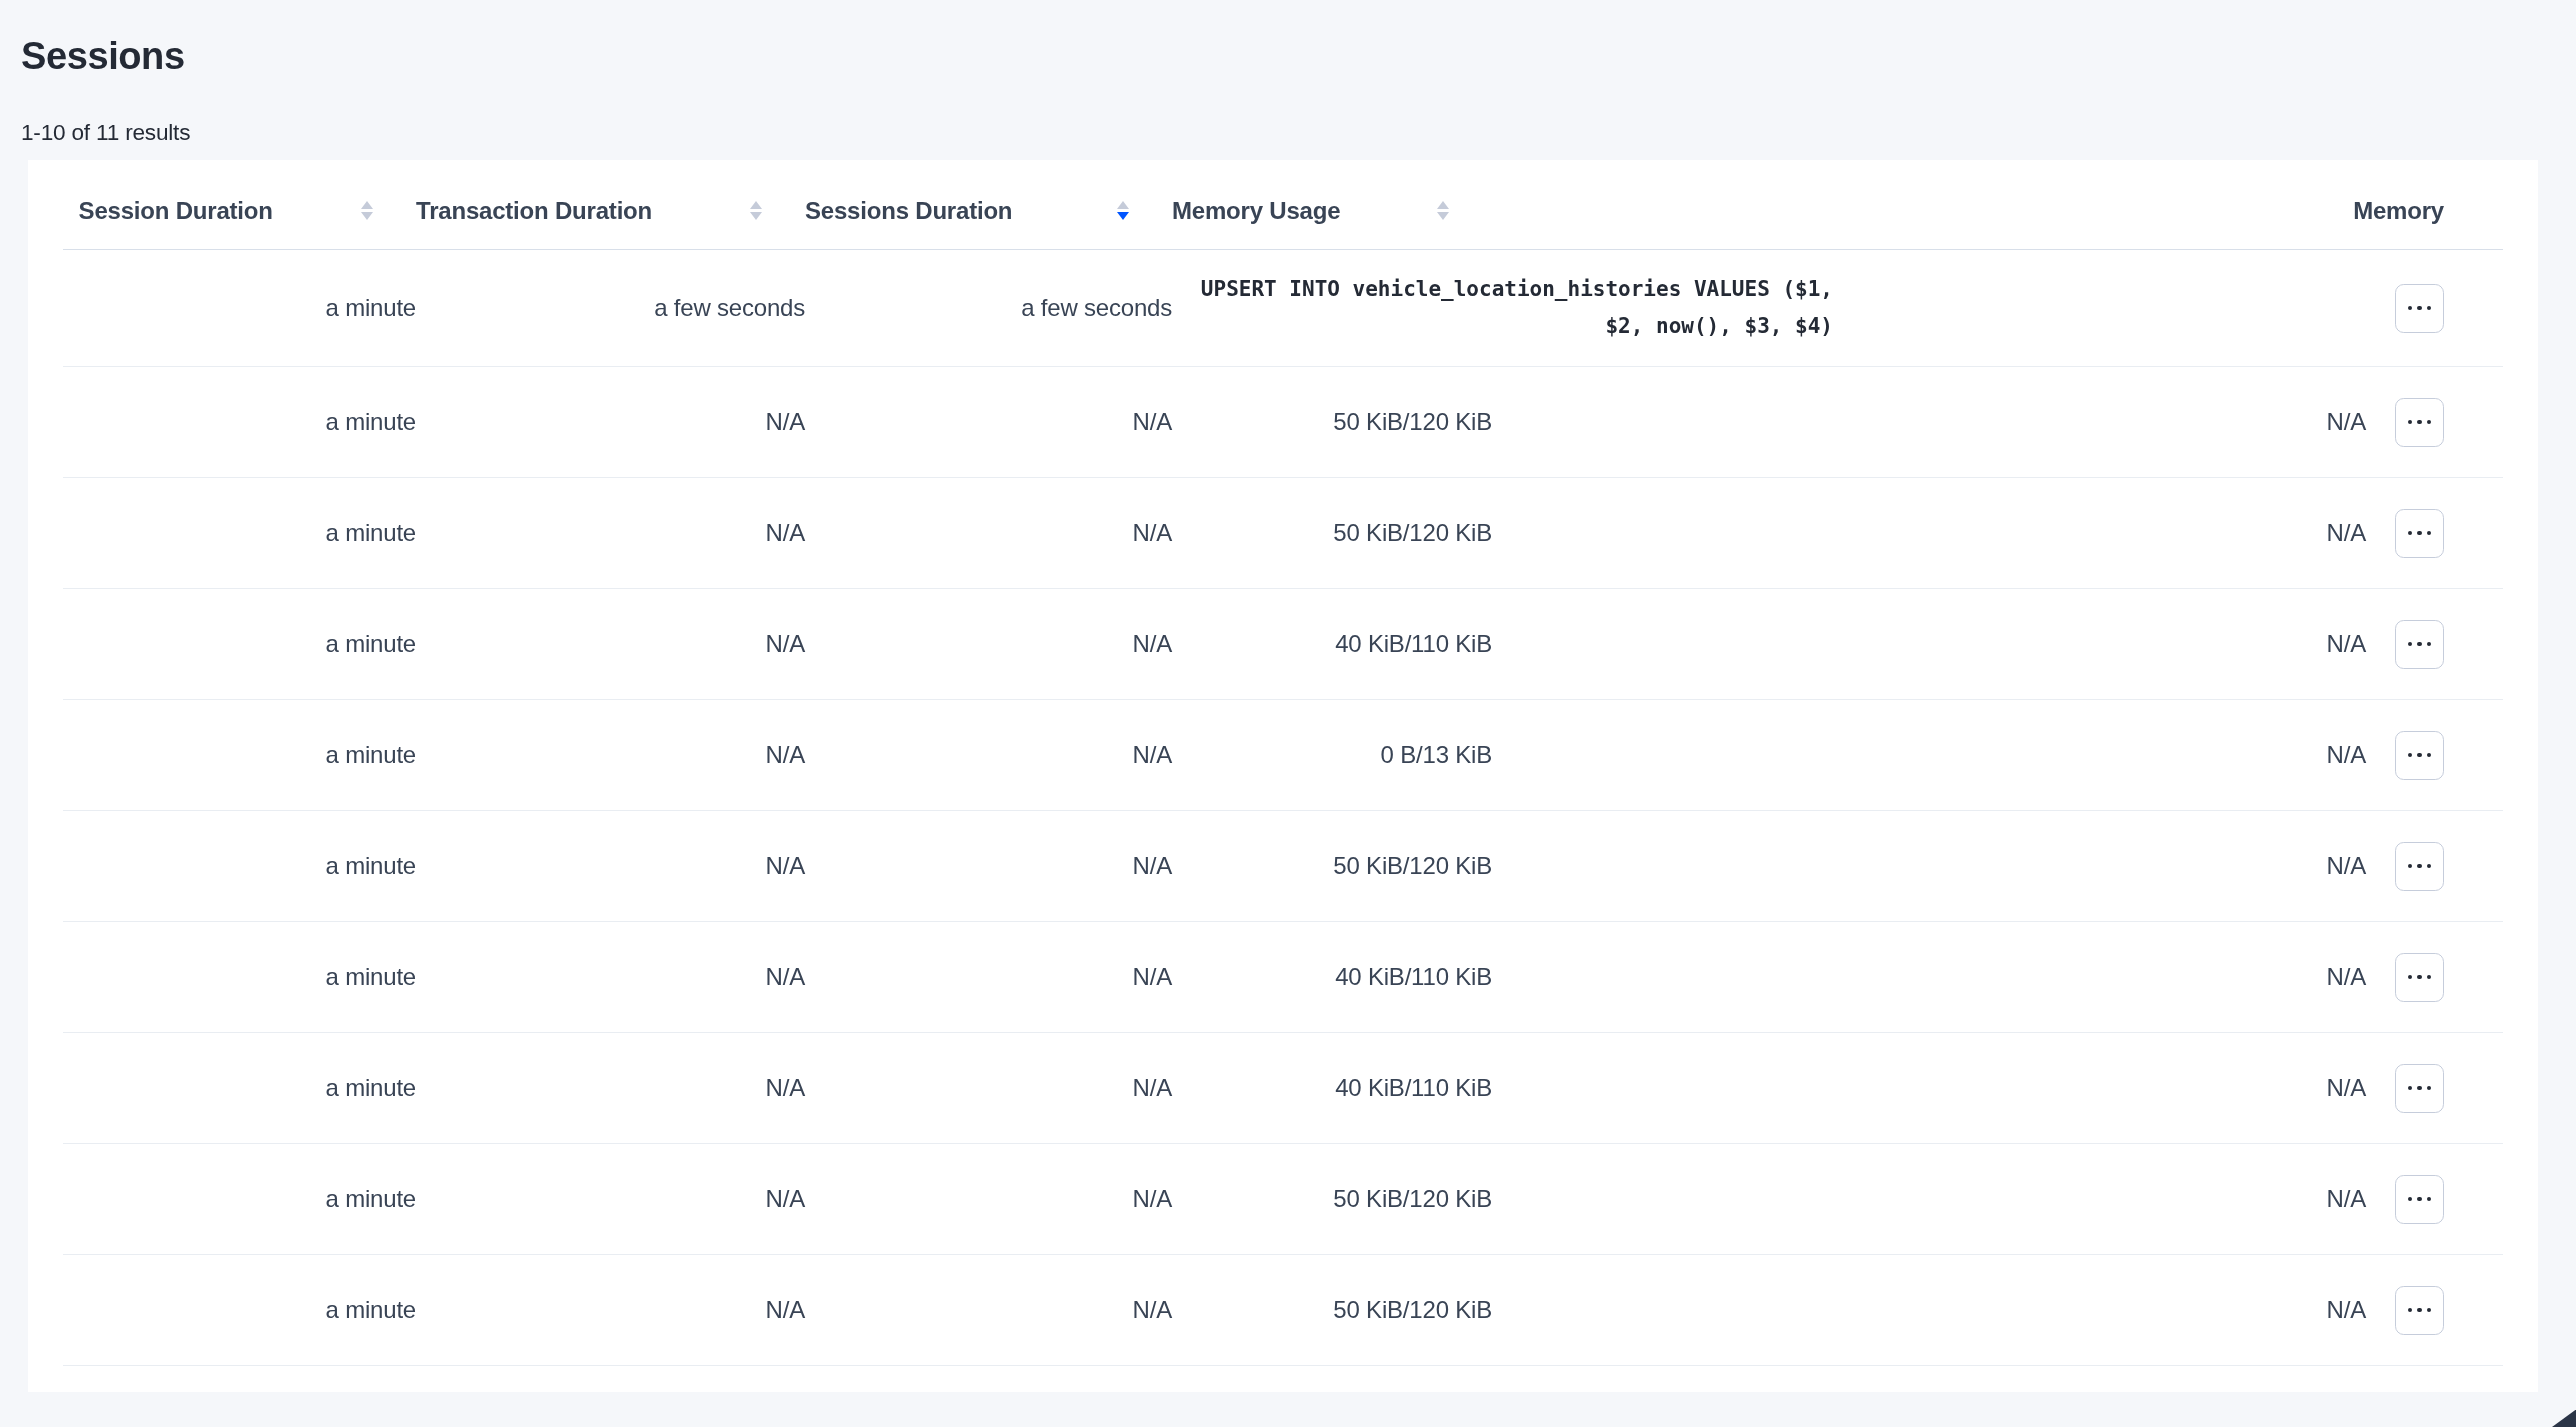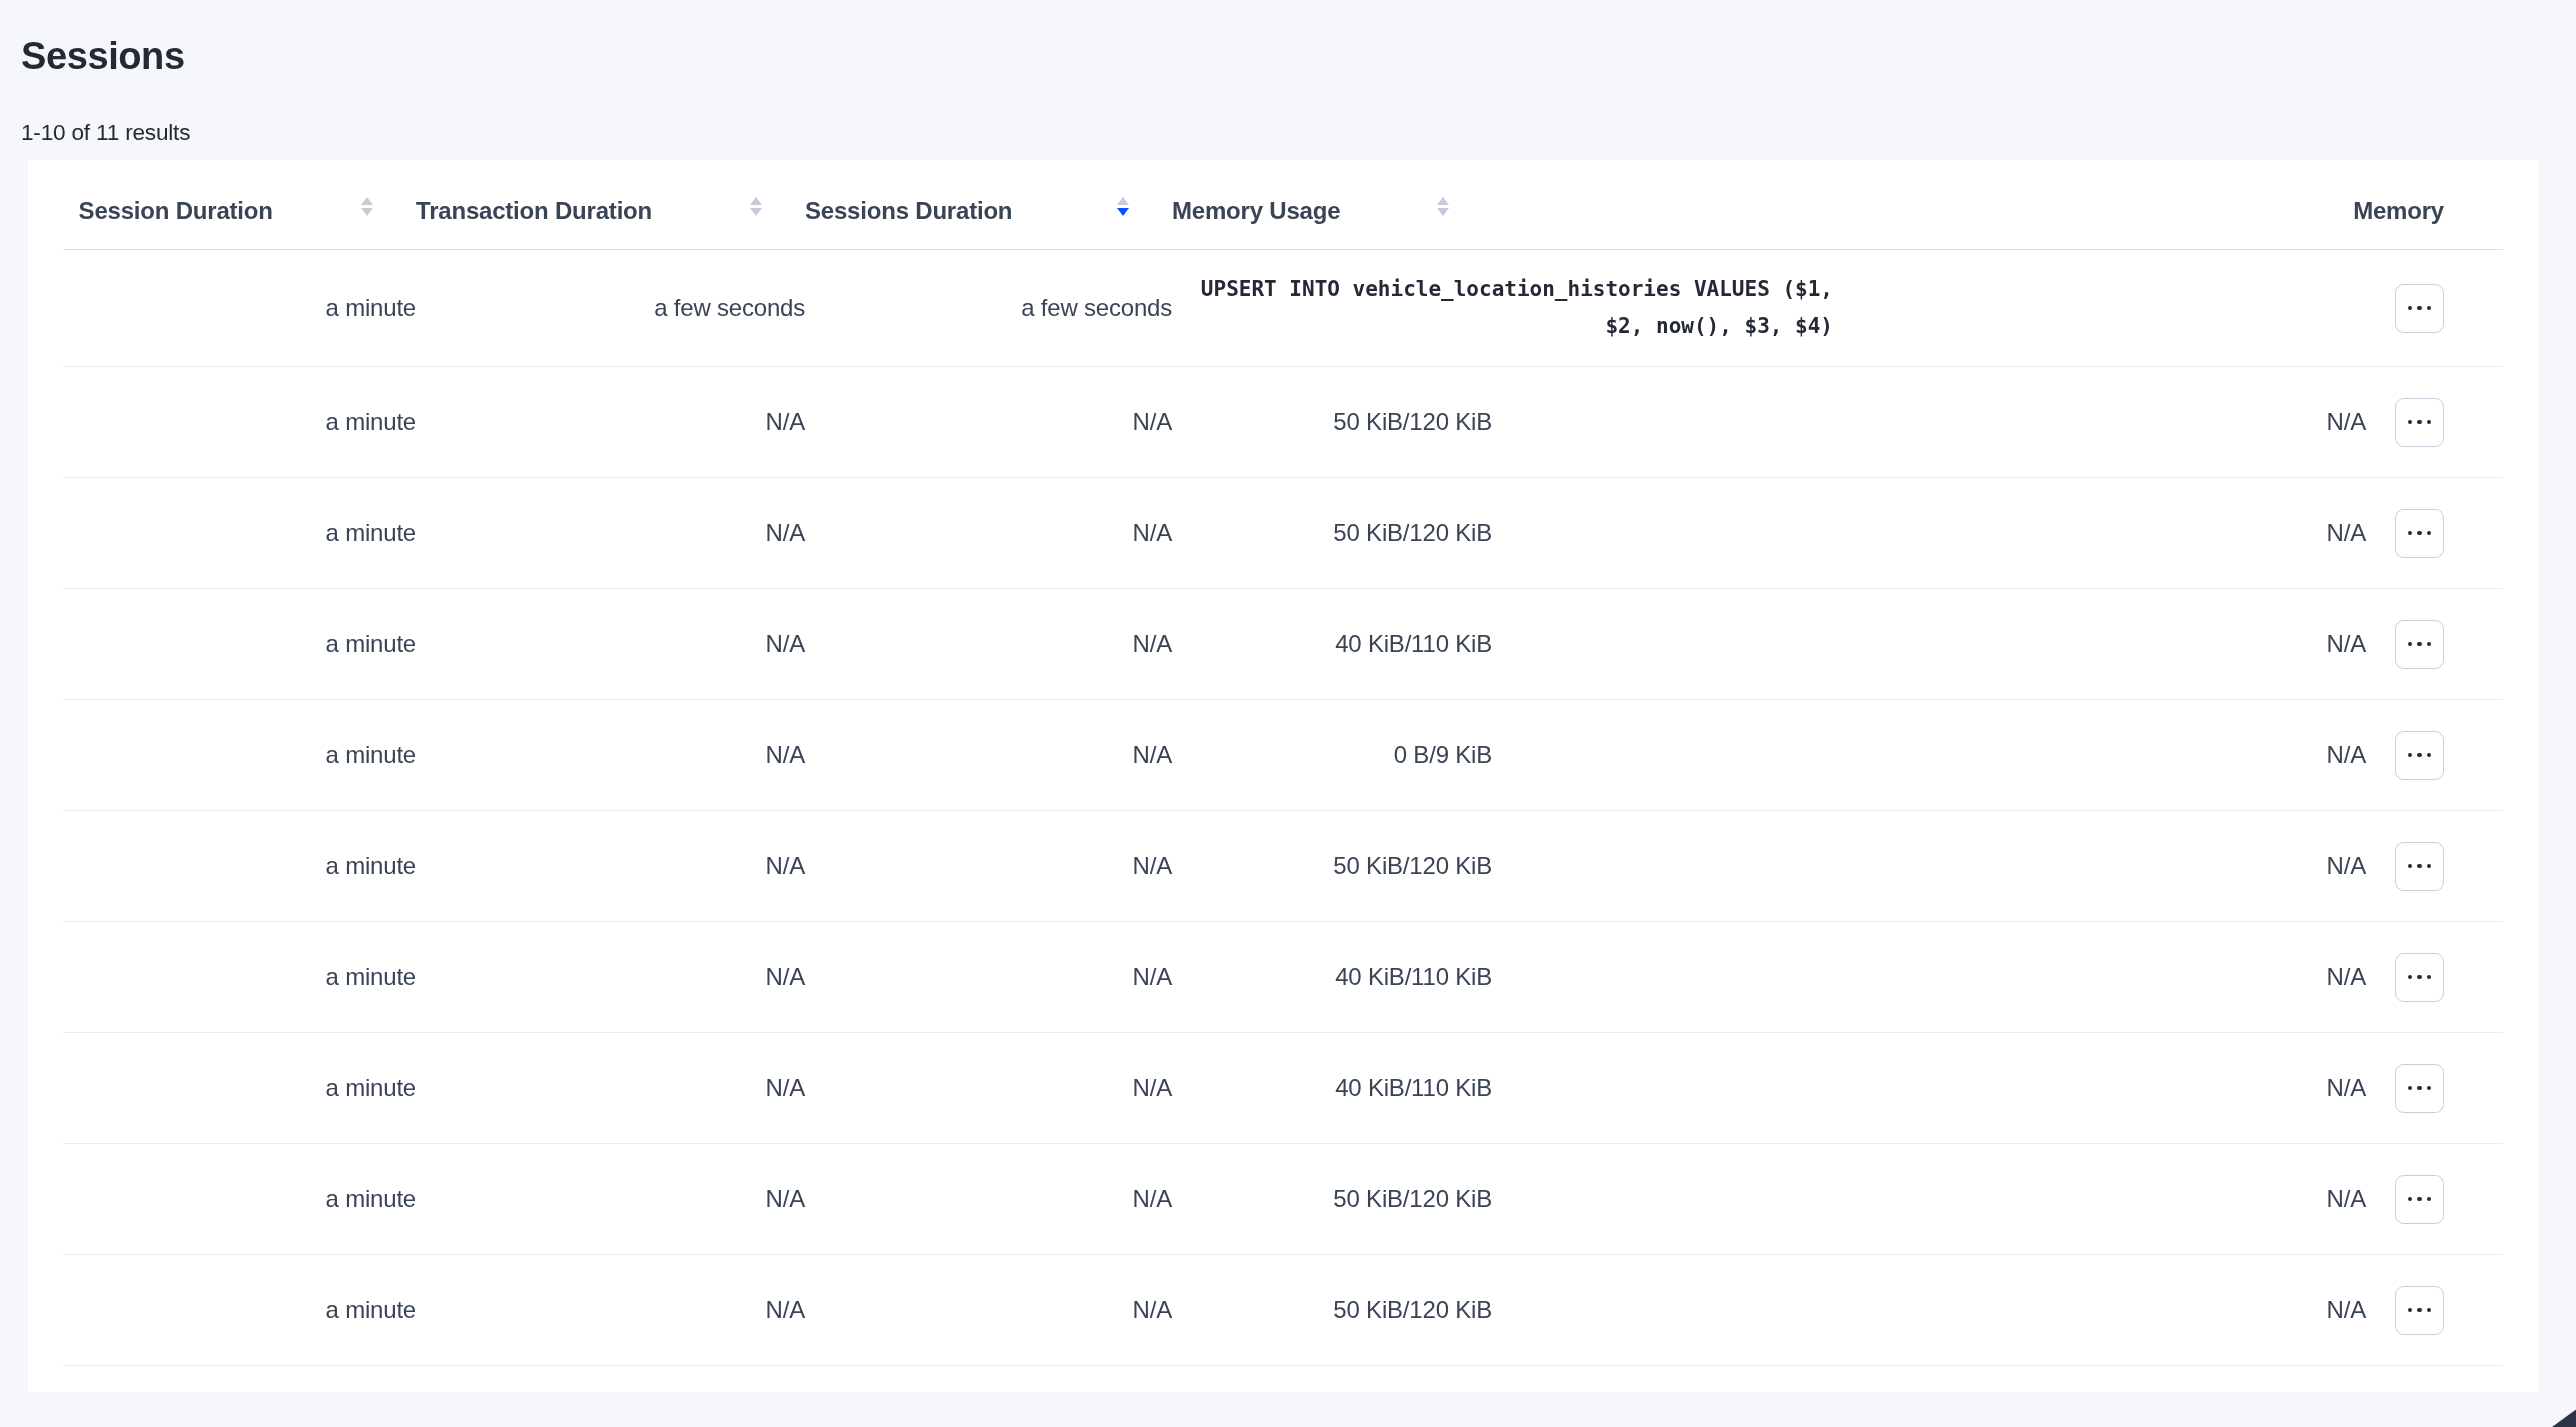--- a/index.html
+++ b/index.html
@@ -37,21 +37,21 @@
     width:2510px;height:1232px;
     background:var(--card-bg);
     padding:0 35px;
   }
   .thead{
     display:flex;align-items:center;
     height:90px;padding-top:12px;
     border-bottom:1.7px solid var(--head-line);
   }
   .th{
-    display:flex;justify-content:space-between;
+    display:flex;align-items:center;justify-content:space-between;
     font-size:24px;font-weight:600;color:var(--text);
     letter-spacing:-0.2px;
   }
   .th.sortable{cursor:pointer;padding-right:43px}
   .tr{
     display:flex;align-items:center;
     min-height:111px;
     border-bottom:1.7px solid var(--row-line);
     text-align:right;
   }
@@ -208,21 +208,21 @@
             <span class="dot"></span>
           </span>
       </button>
     </div>
   </div>
 
   <div class="tr">
     <div class="td col-1">a minute</div>
     <div class="td col-2">N/A</div>
     <div class="td col-3">N/A</div>
-    <div class="td col-4">0 B/9 KiB</div>
+    <div class="td col-4">0 B/13 KiB</div>
     <div class="td col-5">N/A</div>
     <div class="td col-6">
       <button class="actions-btn">
         <span class="ellipsis">
             <span class="dot"></span>
             <span class="dot"></span>
             <span class="dot"></span>
           </span>
       </button>
     </div>

